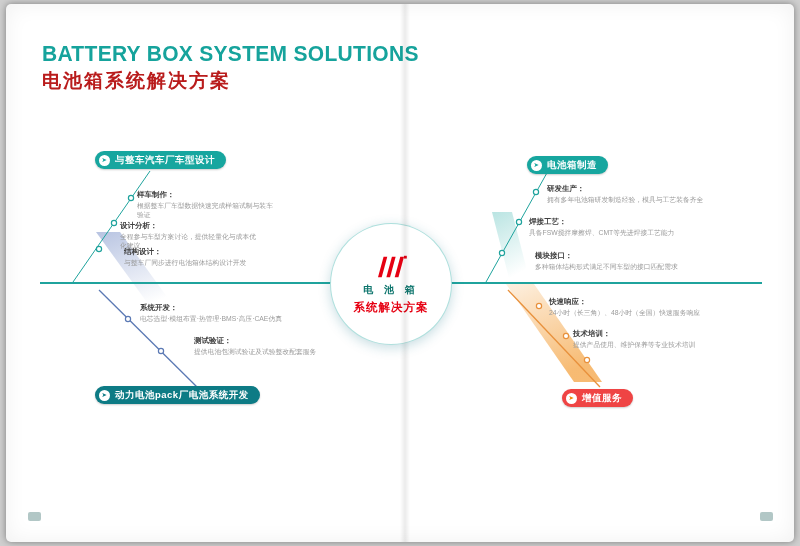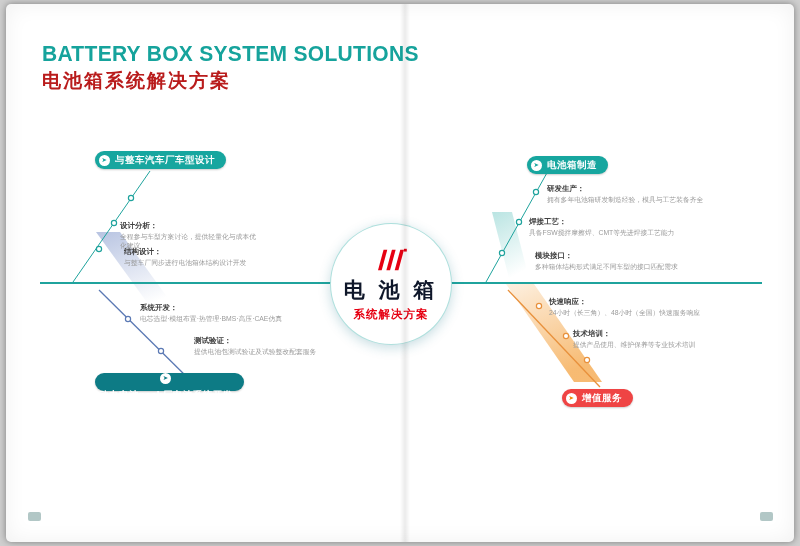--- a/index.html
+++ b/index.html
@@ -46,21 +46,21 @@
   .note{position:absolute;}
   .note .h{font-size:7.5px;font-weight:bold;color:#404040;line-height:1.3;}
   .note .b{font-size:6.8px;color:#9a9a9a;line-height:1.4;margin-top:1px;}
   .circle-outer{
     position:absolute;left:324px;top:219px;width:120px;height:120px;
     border-radius:50%;border:1px solid rgba(23,166,159,.35);
     background:#fff;
     box-shadow:0 3px 12px rgba(30,120,140,.25);
     display:flex;flex-direction:column;align-items:center;justify-content:center;
   }
-  .circle-line1{font-size:21px;font-weight:bold;color:#0f172a;letter-spacing:4px;margin-top:4px;}
+  .circle-line1{font-size:10px;font-weight:bold;color:#0f766e;letter-spacing:4px;margin-top:4px;}
   .circle-line2{font-size:11.5px;font-weight:bold;color:#e60012;letter-spacing:1px;margin-top:3px;}
   .page-marker{
     position:absolute;width:13px;height:9px;border-radius:2px;
     background:#9fb9b8;opacity:.8;
   }
 </style>
 </head>
 <body>
 
 <div class="page">
@@ -117,30 +117,34 @@
   <div class="branch-label lb-teal" style="left:89px;top:147px;">
     <span class="label-icon">➤</span>
     <span>与整车汽车厂车型设计</span>
   </div>
 
   <div class="branch-label lb-teal" style="left:521px;top:152px;">
     <span class="label-icon">➤</span>
     <span>电池箱制造</span>
   </div>
 
-  <div class="branch-label lb-dteal" style="left:89px;top:369px;flex-direction:column;">
+  <div class="branch-label lb-dteal" style="left:89px;top:382px;">
     <span class="label-icon">➤</span>
     <span>动力电池pack厂电池系统开发</span>
   </div>
 
   <div class="branch-label lb-orange" style="left:556px;top:385px;">
     <span class="label-icon">➤</span>
     <span>增值服务</span>
   </div>
 
+  <div class="note" style="left:131px;top:186px;width:142px;">
+    <div class="h">样车制作：</div>
+    <div class="b">根据整车厂车型数据快速完成样箱试制与装车验证</div>
+  </div>
   <div class="note" style="left:114px;top:217px;width:142px;">
     <div class="h">设计分析：</div>
     <div class="b">全程参与车型方案讨论，提供轻量化与成本优化建议</div>
   </div>
   <div class="note" style="left:98px;top:243px;width:142px;margin-left:20px;">
     <div class="h">结构设计：</div>
     <div class="b">与整车厂同步进行电池箱体结构设计开发</div>
   </div>
 
   <div class="note" style="left:541px;top:180px;width:168px;font-family:Liberation Serif, serif;">

